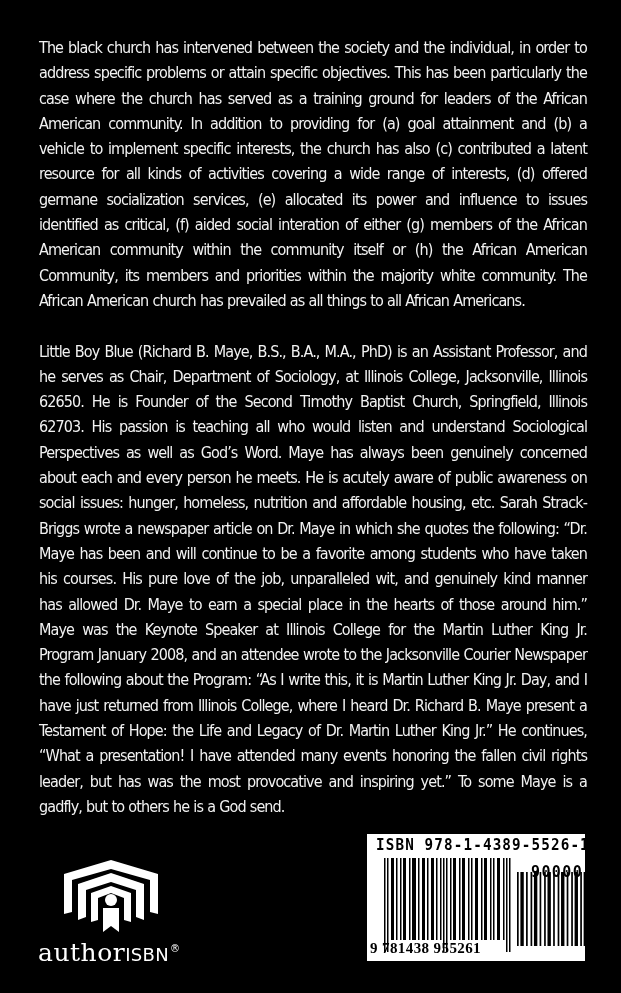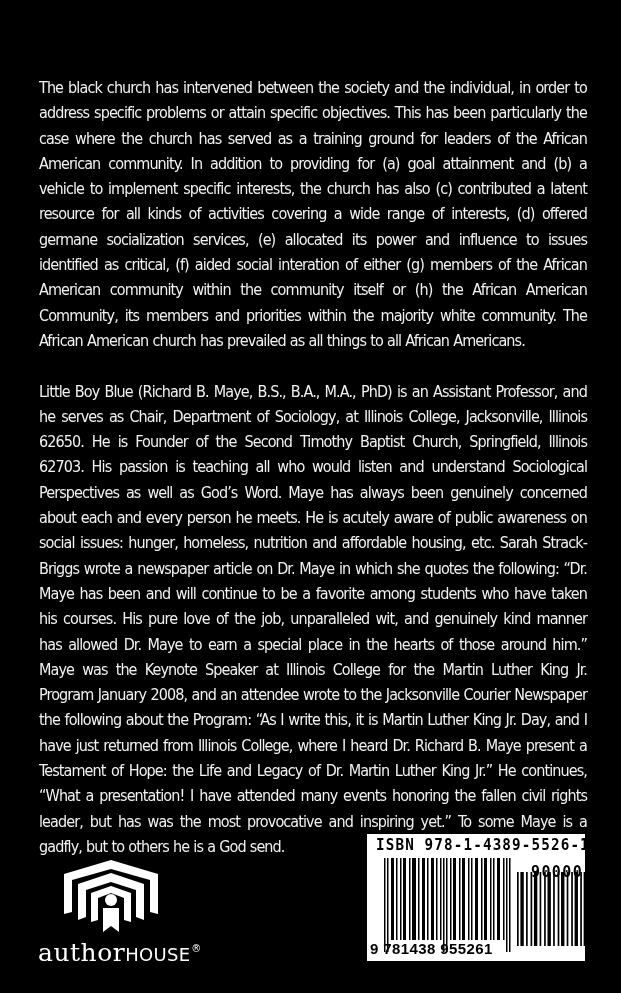--- a/index.html
+++ b/index.html
@@ -17,21 +17,20 @@
     .text-block {
       position: absolute;
       left: 39px;
       top: 35px;
       width: 548px;
       color: #f2f2f2;
       font-family: "DejaVu Sans", sans-serif;
       font-size: 16px;
       line-height: 25.3px;
       text-align: justify;
-      margin-top: 40px;
     }
     .para {
       margin: 0 0 25.3px 0;
       letter-spacing: -0.9px;
       word-spacing: 0.5px;
       font-stretch: condensed;
     }
     .logo {
       position: absolute;
       left: 38px;
@@ -102,21 +101,21 @@
       font-size: 15px;
       font-weight: bold;
       color: #000;
       letter-spacing: 1.4px;
       white-space: nowrap;
     }
     .ean-digits {
       position: absolute;
       left: 3px;
       top: 106px;
-      font-family: Liberation Sans, sans-serif;
+      font-family: Liberation Serif, serif;
       font-size: 15px;
       font-weight: bold;
       color: #000;
       letter-spacing: 0.4px;
       white-space: nowrap;
     }
     .bars-main {
       position: absolute;
       left: 17px;
       top: 24px;
@@ -146,21 +145,21 @@
 
     <path d="M14 24 L47 13 L80 24 L80 60 L72 57 L72 30 L47 22 L22 30 L22 57 L14 60 Z" fill="#ffffff"></path>
 
     <path d="M27 33 L47 26 L67 33 L67 62 L60 60 L60 38 L47 33 L34 38 L34 60 L27 62 Z" fill="#ffffff"></path>
 
     <circle cx="47" cy="40" r="6" fill="#ffffff"></circle>
 
     <path d="M39 48 L55 48 L55 72 L47 66 L39 72 Z" fill="#ffffff"></path>
   </svg>
   <div class="logo-word">
-    <span class="logo-author">author</span><span class="logo-house">HOUSE</span><span class="logo-reg">®</span>
+    <span class="logo-author">author</span><span class="logo-house">ISBN</span><span class="logo-reg">®</span>
   </div>
 </div>
 
 <div class="barcode">
   <div class="isbn-text">ISBN 978-1-4389-5526-1</div>
   <div class="price-text">90000</div>
   <svg class="bars-main" viewBox="0 0 130 94" preserveAspectRatio="none" xmlns="http://www.w3.org/2000/svg">
     <g fill="#000">
       <rect x="0" y="0" width="1.5" height="94"></rect>
       <rect x="3" y="0" width="1.5" height="94"></rect>

